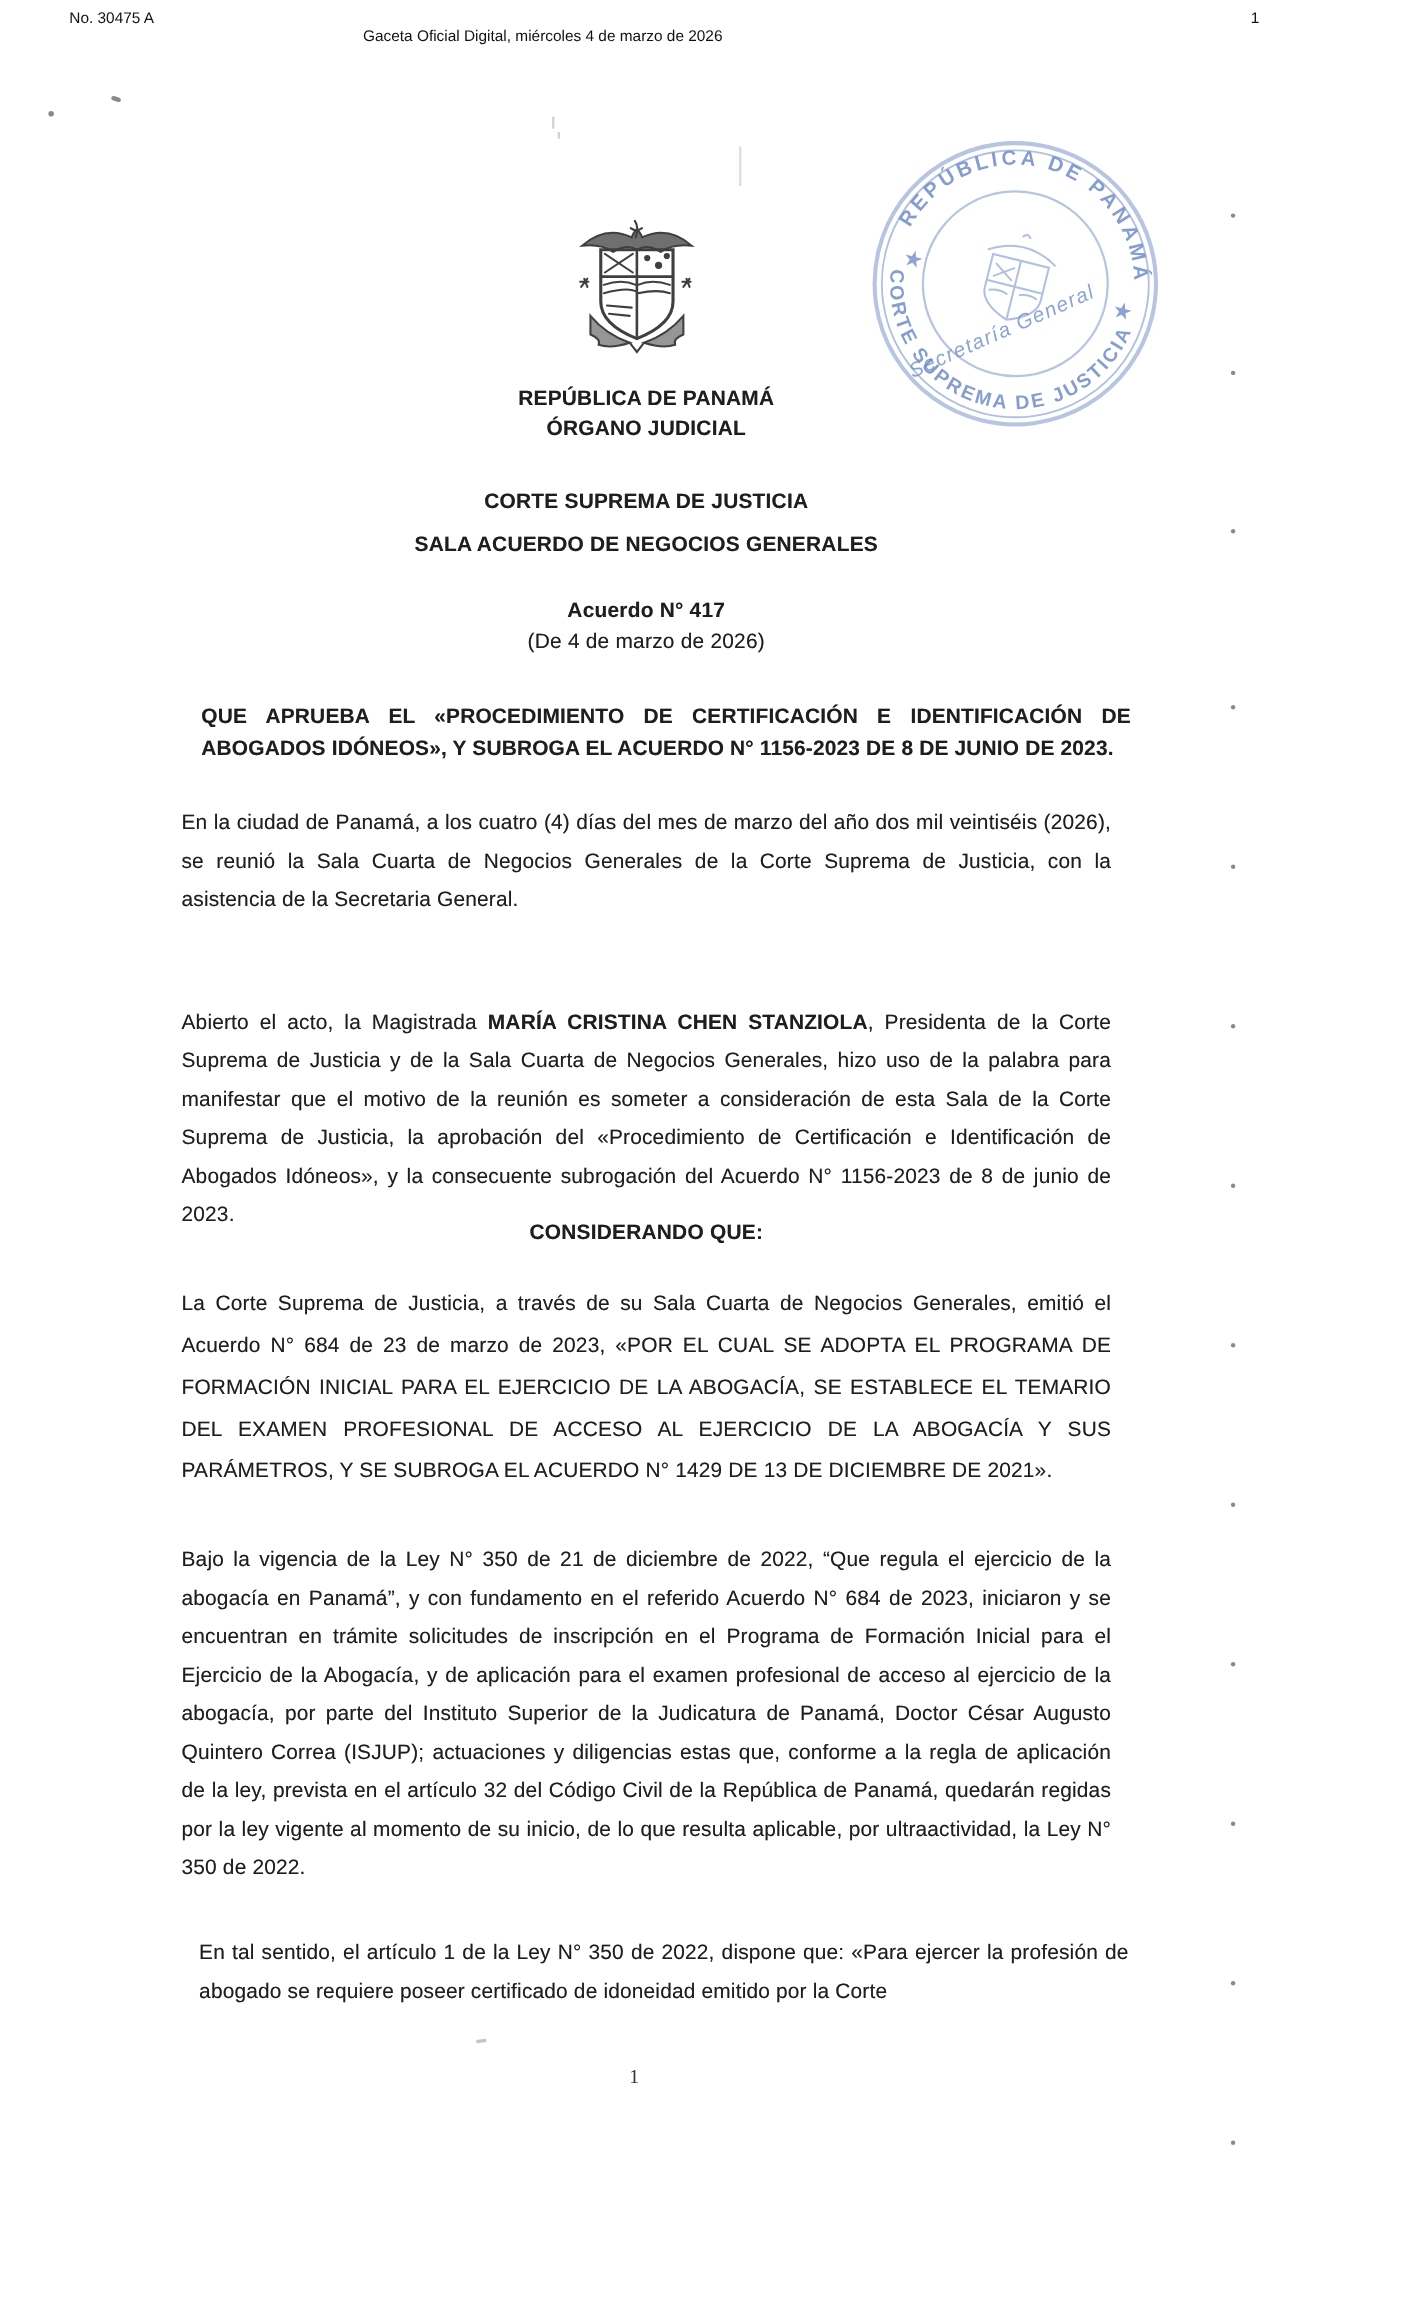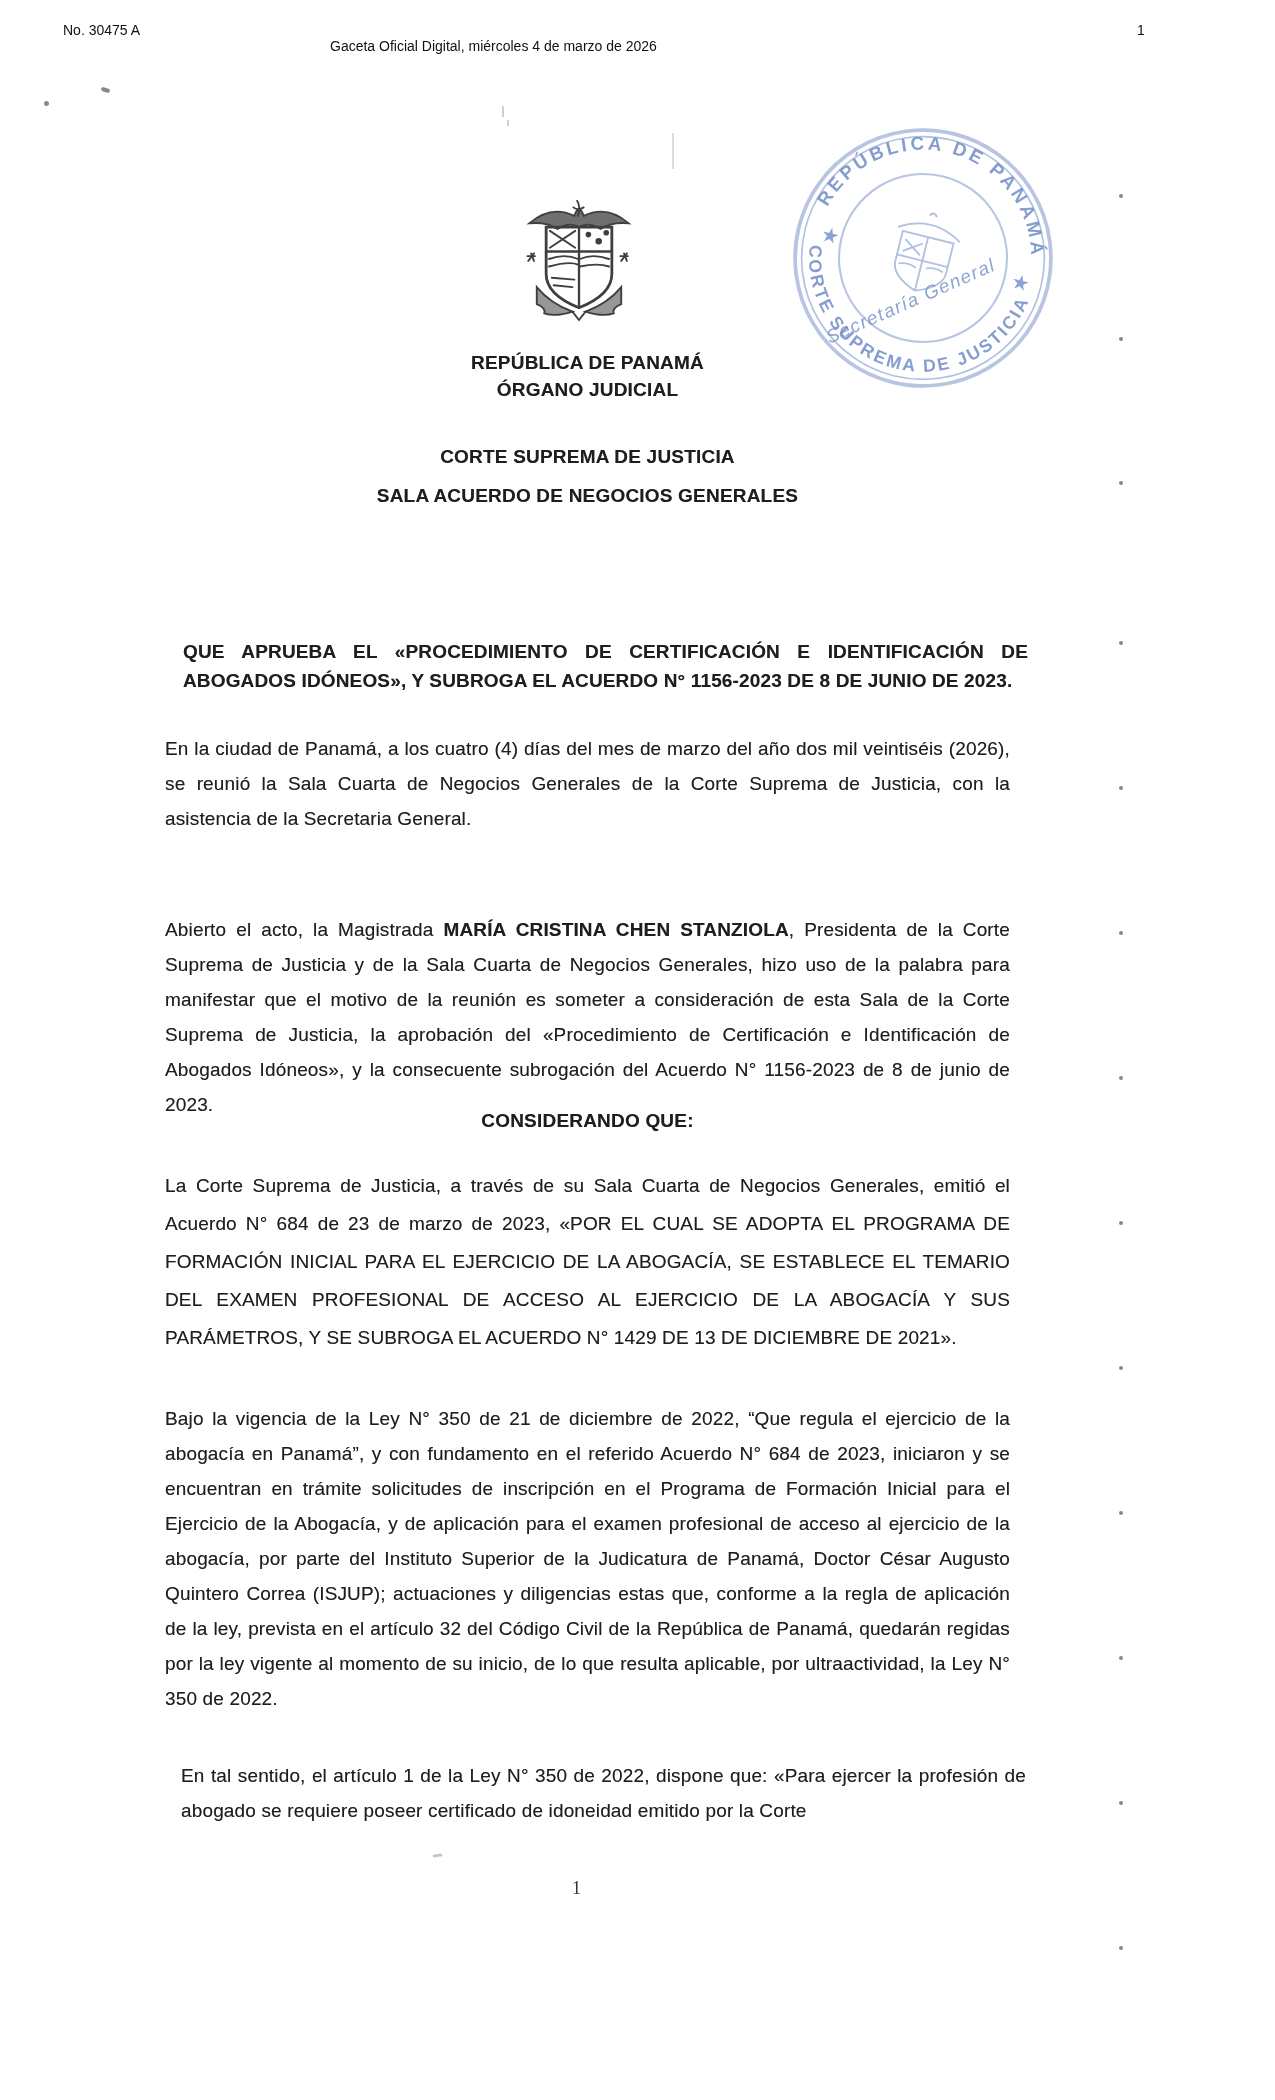--- a/index.html
+++ b/index.html
@@ -1,20 +1,20 @@
 <!DOCTYPE html>
 <html><head>
 <meta charset="utf-8">
 <style>
   html,body{margin:0;padding:0;background:#ffffff;}
   .page{
     position:relative;width:1275px;height:2100px;background:#fff;
     font-family:"Liberation Sans",sans-serif;color:#1e1e1e;overflow:hidden;
   }
-  .hdr{position:absolute;top:22px;font-size:14px;color:#111;white-space:nowrap;}
+  .hdr{position:absolute;top:8px;font-size:14px;color:#111;white-space:nowrap;}
   .para{
     position:absolute;left:165px;width:845px;text-align:justify;
     font-size:19px;line-height:35px;letter-spacing:.15px;
     text-shadow:0 0 .5px rgba(20,20,20,.45);
   }
   .subject{font-weight:bold;line-height:28.5px;}
   .headline{position:absolute;left:165px;width:845px;text-align:center;font-weight:bold;
     font-size:19px;letter-spacing:.2px;text-shadow:0 0 .5px rgba(20,20,20,.45);}
   .speck{position:absolute;background:#4a4a4a;border-radius:50%;opacity:.65;}
   .artifact{position:absolute;background:#cfcfcf;}
@@ -94,20 +94,24 @@
   <div class="headline" style="top:349px;line-height:27px;">
     <div>REPÚBLICA DE PANAMÁ</div>
     <div>ÓRGANO JUDICIAL</div>
   </div>
 
   <div class="headline" style="top:437px;line-height:39px;">
     <div>CORTE SUPREMA DE JUSTICIA</div>
     <div>SALA ACUERDO DE NEGOCIOS GENERALES</div>
   </div>
 
+  <div class="headline" style="top:542px;line-height:27.5px;">
+    <div>Acuerdo N° 417</div>
+    <div style="font-weight:normal;">(De 4 de marzo de 2026)</div>
+  </div>
 
   <p class="para subject" style="top:620px;margin:18px;">QUE APRUEBA EL «PROCEDIMIENTO DE CERTIFICACIÓN E IDENTIFICACIÓN DE ABOGADOS IDÓNEOS», Y SUBROGA EL ACUERDO N° 1156-2023 DE 8 DE JUNIO DE 2023.</p>
 
   <p class="para" style="top:731px;margin:0;">En la ciudad de Panamá, a los cuatro (4) días del mes de marzo del año dos mil veintiséis (2026), se reunió la Sala Cuarta de Negocios Generales de la Corte Suprema de Justicia, con la asistencia de la Secretaria General.</p>
 
   <p class="para" style="top:912px;margin:0;">
     <span>Abierto el acto, la Magistrada </span><strong>MARÍA CRISTINA CHEN STANZIOLA</strong><span>, Presidenta de la Corte Suprema de Justicia y de la Sala Cuarta de Negocios Generales, hizo uso de la palabra para manifestar que el motivo de la reunión es someter a consideración de esta Sala de la Corte Suprema de Justicia, la aprobación del «Procedimiento de Certificación e Identificación de Abogados Idóneos», y la consecuente subrogación del Acuerdo N° 1156-2023 de 8 de junio de 2023.</span>
   </p>
 
   <div class="headline" style="top:1107px;line-height:27px;text-align:center;">CONSIDERANDO QUE:</div>

